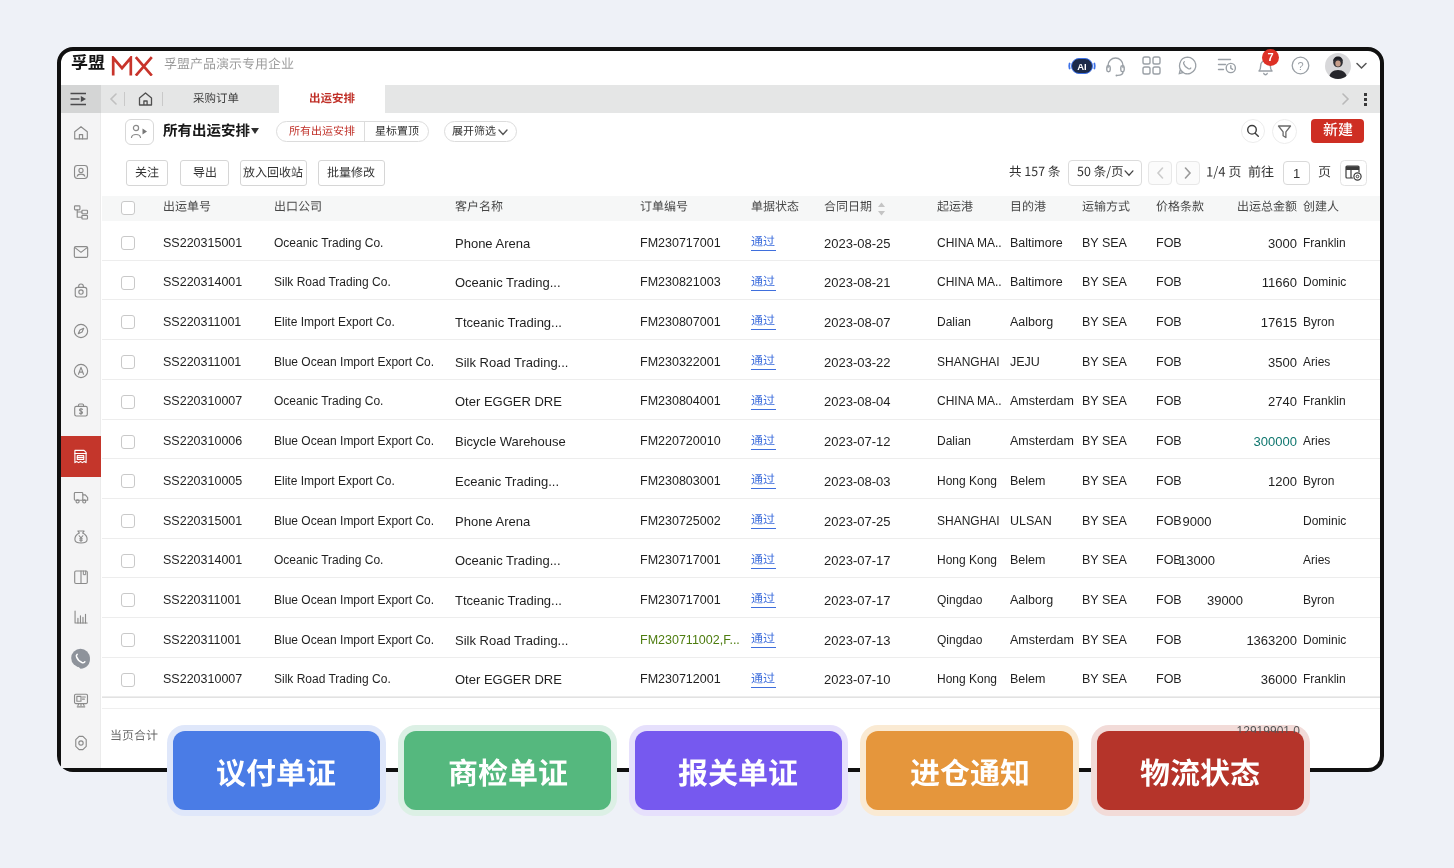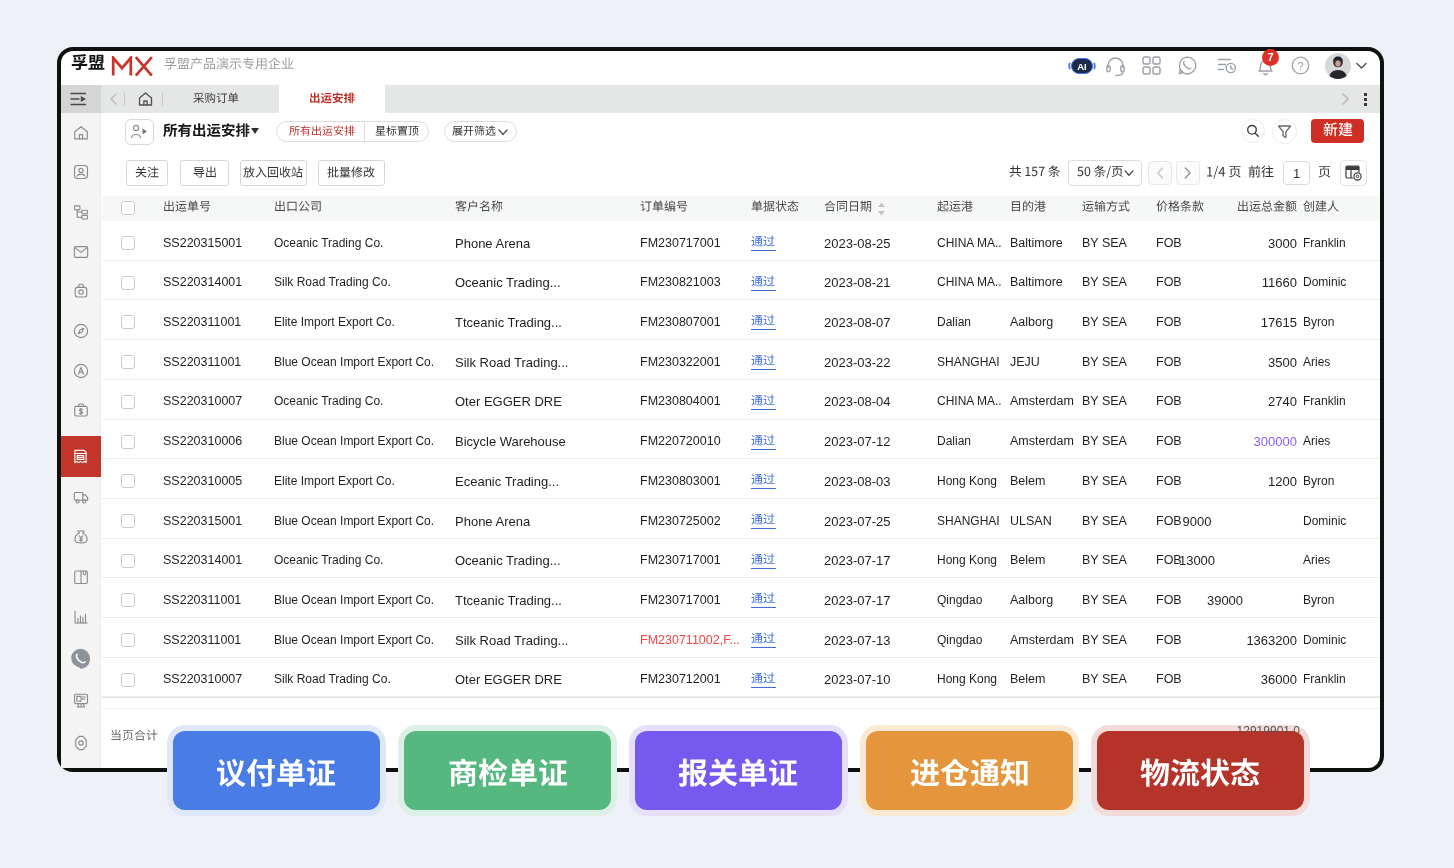--- a/index.html
+++ b/index.html
@@ -526,21 +526,21 @@
       <svg width="25.0" height="13.0" viewBox="0 -9.60 25.0 13.0" style="overflow:visible">
         <path d="M0.8 -9.1C1.5 -8.5 2.4 -7.6 2.8 -7.0L3.5 -7.6C3.0 -8.2 2.1 -9.0 1.4 -9.6ZM3.1 -5.6H0.5V-4.7H2.2V-1.3C1.7 -1.1 1.1 -0.6 0.5 0.1L1.0 0.8C1.6 0.0 2.2 -0.7 2.6 -0.7C2.9 -0.7 3.3 -0.3 3.8 0.0C4.7 0.5 5.7 0.7 7.1 0.7C8.4 0.7 10.5 0.6 11.4 0.6C11.4 0.3 11.5 -0.1 11.6 -0.3C10.4 -0.2 8.6 -0.1 7.2 -0.1C5.8 -0.1 4.8 -0.2 4.0 -0.7C3.6 -0.9 3.3 -1.2 3.1 -1.3ZM4.4 -9.6V-8.9H9.4C9.0 -8.6 8.3 -8.2 7.7 -7.9C7.2 -8.2 6.5 -8.4 6.0 -8.6L5.4 -8.1C6.2 -7.8 7.0 -7.4 7.8 -7.1H4.4V-0.9H5.2V-2.8H7.2V-0.9H8.1V-2.8H10.1V-1.8C10.1 -1.6 10.1 -1.6 9.9 -1.5C9.8 -1.5 9.3 -1.5 8.7 -1.6C8.8 -1.4 8.9 -1.1 9.0 -0.8C9.8 -0.8 10.3 -0.8 10.6 -1.0C10.9 -1.1 11.0 -1.3 11.0 -1.8V-7.1H9.4C9.2 -7.2 8.9 -7.4 8.5 -7.5C9.4 -8.0 10.4 -8.6 11.0 -9.3L10.4 -9.7L10.3 -9.6ZM10.1 -6.4V-5.3H8.1V-6.4ZM5.2 -4.6H7.2V-3.6H5.2ZM5.2 -5.3V-6.4H7.2V-5.3ZM10.1 -4.6V-3.6H8.1V-4.6Z M12.9 -9.3C13.6 -8.7 14.4 -7.8 14.7 -7.2L15.5 -7.8C15.1 -8.3 14.3 -9.2 13.6 -9.8ZM16.6 -5.7C17.2 -5.0 17.9 -3.9 18.3 -3.3L19.0 -3.8C18.7 -4.4 17.9 -5.4 17.3 -6.1ZM15.1 -5.6H12.6V-4.7H14.3V-1.6C13.7 -1.4 13.1 -0.9 12.4 -0.2L13.1 0.7C13.7 -0.1 14.3 -0.9 14.7 -0.9C14.9 -0.9 15.3 -0.4 15.8 -0.1C16.7 0.4 17.7 0.5 19.2 0.5C20.3 0.5 22.4 0.5 23.3 0.4C23.3 0.1 23.5 -0.3 23.6 -0.6C22.4 -0.4 20.6 -0.3 19.2 -0.3C17.8 -0.3 16.8 -0.4 16.0 -0.9C15.6 -1.2 15.4 -1.4 15.1 -1.5ZM20.6 -10.0V-7.9H16.0V-7.1H20.6V-2.3C20.6 -2.1 20.6 -2.0 20.3 -2.0C20.1 -2.0 19.2 -2.0 18.4 -2.0C18.5 -1.8 18.6 -1.4 18.7 -1.1C19.8 -1.1 20.5 -1.1 21.0 -1.3C21.4 -1.4 21.6 -1.7 21.6 -2.3V-7.1H23.2V-7.9H21.6V-10.0Z" fill="#3f6fdd"></path>
       </svg>
     </div>
     <div class="ab" style="left:763px;top:383.1px;font-size:13px;color:#1f1f1f;line-height:15px;white-space:nowrap;">2023-07-12</div>
     <div class="ab" style="left:876px;top:383.1px;width:65px;font-size:12px;color:#1f1f1f;line-height:15px;white-space:nowrap;overflow:hidden;">Dalian</div>
     <div class="ab" style="left:949px;top:383.1px;font-size:12.5px;color:#1f1f1f;line-height:15px;white-space:nowrap;">Amsterdam</div>
     <div class="ab" style="left:1021px;top:383.1px;font-size:12.5px;color:#1f1f1f;line-height:15px;white-space:nowrap;">BY SEA</div>
     <div class="ab" style="left:1095px;top:383.1px;font-size:12.5px;color:#1f1f1f;line-height:15px;white-space:nowrap;">FOB</div>
     <div class="ab" style="left:0px;top:383.1px;font-size:13px;color:#1f1f1f;line-height:15px;white-space:nowrap;"></div>
-    <div class="ab" style="left:1036px;top:383.1px;width:200px;font-size:13px;color:#8b5cf6;line-height:15px;text-align:right;">300000</div>
+    <div class="ab" style="left:1036px;top:383.1px;width:200px;font-size:13px;color:#0f766e;line-height:15px;text-align:right;">300000</div>
     <div class="ab" style="left:1242px;top:383.1px;font-size:12px;color:#1f1f1f;line-height:15px;white-space:nowrap;">Aries</div>
     <div class="ab" style="left:41px;top:446.9px;width:1278px;height:1px;background:#ededed;"></div>
     <div class="ab" style="left:60px;top:423.3px;width:14px;height:14px;border:1px solid #c9c9c9;border-radius:3px;background:#fff;"></div>
     <div class="ab" style="left:102px;top:422.8px;font-size:12.5px;color:#1f1f1f;line-height:15px;white-space:nowrap;">SS220310005</div>
     <div class="ab" style="left:213px;top:422.8px;font-size:12px;color:#1f1f1f;line-height:15px;white-space:nowrap;">Elite Import Export Co.</div>
     <div class="ab" style="left:394px;top:422.8px;font-size:13px;color:#1f1f1f;line-height:15px;white-space:nowrap;">Eceanic Trading...</div>
     <div class="ab" style="left:579px;top:422.8px;font-size:12.5px;color:#1f1f1f;line-height:15px;white-space:nowrap;">FM230803001</div>
     <div class="ab" style="left:690px;top:423.3px;border-bottom:1px solid #3f6fdd;padding-bottom:1px;">
       <svg width="25.0" height="13.0" viewBox="0 -9.60 25.0 13.0" style="overflow:visible">
         <path d="M0.8 -9.1C1.5 -8.5 2.4 -7.6 2.8 -7.0L3.5 -7.6C3.0 -8.2 2.1 -9.0 1.4 -9.6ZM3.1 -5.6H0.5V-4.7H2.2V-1.3C1.7 -1.1 1.1 -0.6 0.5 0.1L1.0 0.8C1.6 0.0 2.2 -0.7 2.6 -0.7C2.9 -0.7 3.3 -0.3 3.8 0.0C4.7 0.5 5.7 0.7 7.1 0.7C8.4 0.7 10.5 0.6 11.4 0.6C11.4 0.3 11.5 -0.1 11.6 -0.3C10.4 -0.2 8.6 -0.1 7.2 -0.1C5.8 -0.1 4.8 -0.2 4.0 -0.7C3.6 -0.9 3.3 -1.2 3.1 -1.3ZM4.4 -9.6V-8.9H9.4C9.0 -8.6 8.3 -8.2 7.7 -7.9C7.2 -8.2 6.5 -8.4 6.0 -8.6L5.4 -8.1C6.2 -7.8 7.0 -7.4 7.8 -7.1H4.4V-0.9H5.2V-2.8H7.2V-0.9H8.1V-2.8H10.1V-1.8C10.1 -1.6 10.1 -1.6 9.9 -1.5C9.8 -1.5 9.3 -1.5 8.7 -1.6C8.8 -1.4 8.9 -1.1 9.0 -0.8C9.8 -0.8 10.3 -0.8 10.6 -1.0C10.9 -1.1 11.0 -1.3 11.0 -1.8V-7.1H9.4C9.2 -7.2 8.9 -7.4 8.5 -7.5C9.4 -8.0 10.4 -8.6 11.0 -9.3L10.4 -9.7L10.3 -9.6ZM10.1 -6.4V-5.3H8.1V-6.4ZM5.2 -4.6H7.2V-3.6H5.2ZM5.2 -5.3V-6.4H7.2V-5.3ZM10.1 -4.6V-3.6H8.1V-4.6Z M12.9 -9.3C13.6 -8.7 14.4 -7.8 14.7 -7.2L15.5 -7.8C15.1 -8.3 14.3 -9.2 13.6 -9.8ZM16.6 -5.7C17.2 -5.0 17.9 -3.9 18.3 -3.3L19.0 -3.8C18.7 -4.4 17.9 -5.4 17.3 -6.1ZM15.1 -5.6H12.6V-4.7H14.3V-1.6C13.7 -1.4 13.1 -0.9 12.4 -0.2L13.1 0.7C13.7 -0.1 14.3 -0.9 14.7 -0.9C14.9 -0.9 15.3 -0.4 15.8 -0.1C16.7 0.4 17.7 0.5 19.2 0.5C20.3 0.5 22.4 0.5 23.3 0.4C23.3 0.1 23.5 -0.3 23.6 -0.6C22.4 -0.4 20.6 -0.3 19.2 -0.3C17.8 -0.3 16.8 -0.4 16.0 -0.9C15.6 -1.2 15.4 -1.4 15.1 -1.5ZM20.6 -10.0V-7.9H16.0V-7.1H20.6V-2.3C20.6 -2.1 20.6 -2.0 20.3 -2.0C20.1 -2.0 19.2 -2.0 18.4 -2.0C18.5 -1.8 18.6 -1.4 18.7 -1.1C19.8 -1.1 20.5 -1.1 21.0 -1.3C21.4 -1.4 21.6 -1.7 21.6 -2.3V-7.1H23.2V-7.9H21.6V-10.0Z" fill="#3f6fdd"></path>
@@ -609,21 +609,21 @@
     <div class="ab" style="left:1021px;top:541.9px;font-size:12.5px;color:#1f1f1f;line-height:15px;white-space:nowrap;">BY SEA</div>
     <div class="ab" style="left:1095px;top:541.9px;font-size:12.5px;color:#1f1f1f;line-height:15px;white-space:nowrap;">FOB</div>
     <div class="ab" style="left:0px;top:541.9px;font-size:13px;color:#1f1f1f;line-height:15px;white-space:nowrap;"></div>
     <div class="ab" style="left:1064px;top:541.9px;width:200px;font-size:13px;color:#1f1f1f;line-height:15px;text-align:center;">39000</div>
     <div class="ab" style="left:1242px;top:541.9px;font-size:12px;color:#1f1f1f;line-height:15px;white-space:nowrap;">Byron</div>
     <div class="ab" style="left:41px;top:605.7px;width:1278px;height:1px;background:#ededed;"></div>
     <div class="ab" style="left:60px;top:582.1px;width:14px;height:14px;border:1px solid #c9c9c9;border-radius:3px;background:#fff;"></div>
     <div class="ab" style="left:102px;top:581.6px;font-size:12.5px;color:#1f1f1f;line-height:15px;white-space:nowrap;">SS220311001</div>
     <div class="ab" style="left:213px;top:581.6px;font-size:12px;color:#1f1f1f;line-height:15px;white-space:nowrap;">Blue Ocean Import Export Co.</div>
     <div class="ab" style="left:394px;top:581.6px;font-size:13px;color:#1f1f1f;line-height:15px;white-space:nowrap;">Silk Road Trading...</div>
-    <div class="ab" style="left:579px;top:581.6px;font-size:12.5px;color:#ef4444;line-height:15px;white-space:nowrap;">FM230711002,F...</div>
+    <div class="ab" style="left:579px;top:581.6px;font-size:12.5px;color:#4d7c0f;line-height:15px;white-space:nowrap;">FM230711002,F...</div>
     <div class="ab" style="left:690px;top:582.1px;border-bottom:1px solid #3f6fdd;padding-bottom:1px;">
       <svg width="25.0" height="13.0" viewBox="0 -9.60 25.0 13.0" style="overflow:visible">
         <path d="M0.8 -9.1C1.5 -8.5 2.4 -7.6 2.8 -7.0L3.5 -7.6C3.0 -8.2 2.1 -9.0 1.4 -9.6ZM3.1 -5.6H0.5V-4.7H2.2V-1.3C1.7 -1.1 1.1 -0.6 0.5 0.1L1.0 0.8C1.6 0.0 2.2 -0.7 2.6 -0.7C2.9 -0.7 3.3 -0.3 3.8 0.0C4.7 0.5 5.7 0.7 7.1 0.7C8.4 0.7 10.5 0.6 11.4 0.6C11.4 0.3 11.5 -0.1 11.6 -0.3C10.4 -0.2 8.6 -0.1 7.2 -0.1C5.8 -0.1 4.8 -0.2 4.0 -0.7C3.6 -0.9 3.3 -1.2 3.1 -1.3ZM4.4 -9.6V-8.9H9.4C9.0 -8.6 8.3 -8.2 7.7 -7.9C7.2 -8.2 6.5 -8.4 6.0 -8.6L5.4 -8.1C6.2 -7.8 7.0 -7.4 7.8 -7.1H4.4V-0.9H5.2V-2.8H7.2V-0.9H8.1V-2.8H10.1V-1.8C10.1 -1.6 10.1 -1.6 9.9 -1.5C9.8 -1.5 9.3 -1.5 8.7 -1.6C8.8 -1.4 8.9 -1.1 9.0 -0.8C9.8 -0.8 10.3 -0.8 10.6 -1.0C10.9 -1.1 11.0 -1.3 11.0 -1.8V-7.1H9.4C9.2 -7.2 8.9 -7.4 8.5 -7.5C9.4 -8.0 10.4 -8.6 11.0 -9.3L10.4 -9.7L10.3 -9.6ZM10.1 -6.4V-5.3H8.1V-6.4ZM5.2 -4.6H7.2V-3.6H5.2ZM5.2 -5.3V-6.4H7.2V-5.3ZM10.1 -4.6V-3.6H8.1V-4.6Z M12.9 -9.3C13.6 -8.7 14.4 -7.8 14.7 -7.2L15.5 -7.8C15.1 -8.3 14.3 -9.2 13.6 -9.8ZM16.6 -5.7C17.2 -5.0 17.9 -3.9 18.3 -3.3L19.0 -3.8C18.7 -4.4 17.9 -5.4 17.3 -6.1ZM15.1 -5.6H12.6V-4.7H14.3V-1.6C13.7 -1.4 13.1 -0.9 12.4 -0.2L13.1 0.7C13.7 -0.1 14.3 -0.9 14.7 -0.9C14.9 -0.9 15.3 -0.4 15.8 -0.1C16.7 0.4 17.7 0.5 19.2 0.5C20.3 0.5 22.4 0.5 23.3 0.4C23.3 0.1 23.5 -0.3 23.6 -0.6C22.4 -0.4 20.6 -0.3 19.2 -0.3C17.8 -0.3 16.8 -0.4 16.0 -0.9C15.6 -1.2 15.4 -1.4 15.1 -1.5ZM20.6 -10.0V-7.9H16.0V-7.1H20.6V-2.3C20.6 -2.1 20.6 -2.0 20.3 -2.0C20.1 -2.0 19.2 -2.0 18.4 -2.0C18.5 -1.8 18.6 -1.4 18.7 -1.1C19.8 -1.1 20.5 -1.1 21.0 -1.3C21.4 -1.4 21.6 -1.7 21.6 -2.3V-7.1H23.2V-7.9H21.6V-10.0Z" fill="#3f6fdd"></path>
       </svg>
     </div>
     <div class="ab" style="left:763px;top:581.6px;font-size:13px;color:#1f1f1f;line-height:15px;white-space:nowrap;">2023-07-13</div>
     <div class="ab" style="left:876px;top:581.6px;width:65px;font-size:12px;color:#1f1f1f;line-height:15px;white-space:nowrap;overflow:hidden;">Qingdao</div>
     <div class="ab" style="left:949px;top:581.6px;font-size:12.5px;color:#1f1f1f;line-height:15px;white-space:nowrap;">Amsterdam</div>
     <div class="ab" style="left:1021px;top:581.6px;font-size:12.5px;color:#1f1f1f;line-height:15px;white-space:nowrap;">BY SEA</div>
     <div class="ab" style="left:1095px;top:581.6px;font-size:12.5px;color:#1f1f1f;line-height:15px;white-space:nowrap;">FOB</div>

